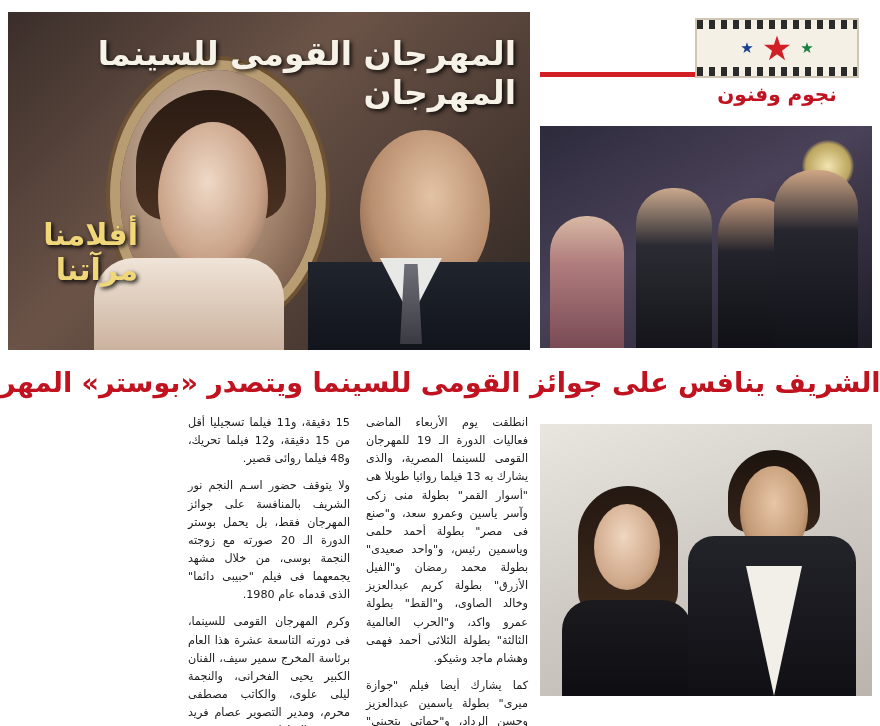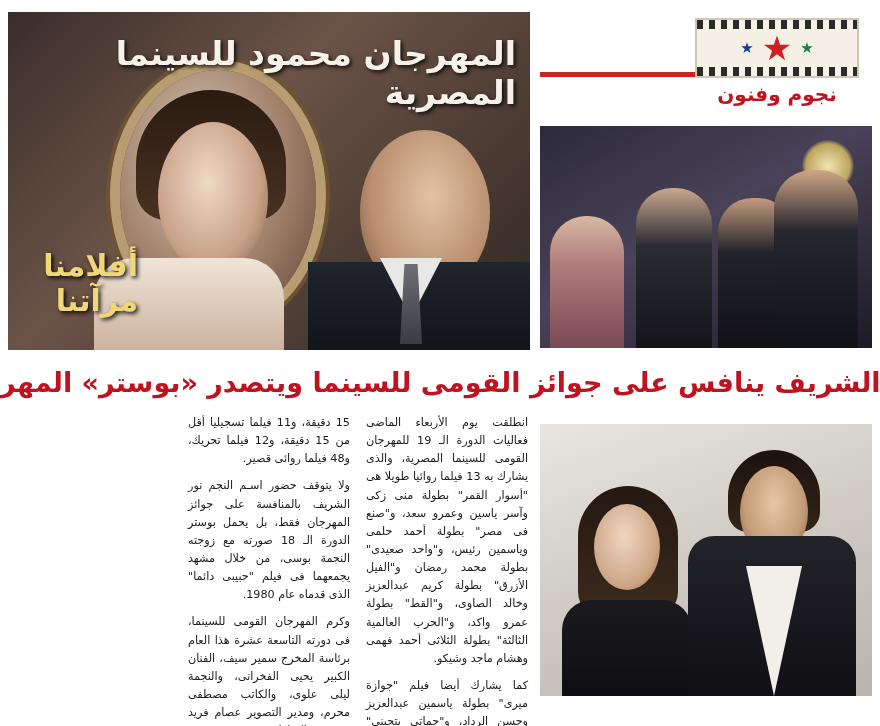--- a/index.html
+++ b/index.html
@@ -206,21 +206,20 @@
     top: 206px;
     width: 124px;
     text-align: right;
     direction: rtl;
     font-family: "DejaVu Sans", sans-serif;
     font-size: 30px;
     font-weight: bold;
     color: #f0d77a;
     text-shadow: 2px 2px 4px rgba(0,0,0,.9);
     line-height: 1.15;
-    margin-top: 31px;
   }
 
   
   .photo-top {
     position: absolute;
     left: 540px;
     top: 126px;
     width: 332px;
     height: 222px;
     background: linear-gradient(150deg, #2d2a3c 0%, #4a4258 45%, #1d1b26 100%);
@@ -439,21 +438,21 @@
 
   <div class="hero">
     <div class="mirror"></div>
     <div class="hair-left"></div>
     <div class="face-left"></div>
     <div class="body-left"></div>
     <div class="face-right"></div>
     <div class="suit"></div>
     <div class="shirt"></div>
     <div class="tie"></div>
-    <div class="hero-title">المهرجان محمود للسينما المصرية</div>
+    <div class="hero-title">المهرجان القومى للسينما المهرجان</div>
     <div class="hero-sub">أفلامنا مرآتنا</div>
   </div>
 
   <div class="photo-top">
     <div class="glow"></div>
     <div class="p1"></div>
     <div class="p2"></div>
     <div class="p3"></div>
     <div class="p4"></div>
   </div>
@@ -463,21 +462,21 @@
   </div>
 
   <div class="cols">
     <div class="col">
       <p>انطلقت يوم الأربعاء الماضى فعاليات الدورة الـ 19 للمهرجان القومى للسينما المصرية، والذى يشارك به 13 فيلما روائيا طويلا هى "أسوار القمر" بطولة منى زكى وآسر ياسين وعمرو سعد، و"صنع فى مصر" بطولة أحمد حلمى وياسمين رئيس، و"واحد صعيدى" بطولة محمد رمضان و"الفيل الأزرق" بطولة كريم عبدالعزيز وخالد الصاوى، و"القط" بطولة عمرو واكد، و"الحرب العالمية الثالثة" بطولة الثلاثى أحمد فهمى وهشام ماجد وشيكو.</p>
       <p>كما يشارك أيضا فيلم "جوازة ميرى" بطولة ياسمين عبدالعزيز وحسن الرداد، و"حماتى بتحبنى" بطولة حمادة هلال، و"الدساس" و"قبل الربيع" و"المؤاخذة" و"بتوقيت القاهرة" بطولة النجم الراحل نور الشريف و"ديكور" بطولة خالد أبوالنجا.</p>
 
     </div>
     <div class="col">
       <p>15 دقيقة، و11 فيلما تسجيليا أقل من 15 دقيقة، و12 فيلما تحريك، و48 فيلما روائى قصير.</p>
-      <p>ولا يتوقف حضور اسـم النجم نور الشريف بالمنافسة على جوائز المهرجان فقط، بل يحمل بوستر الدورة الـ 18 صورته مع زوجته النجمة بوسى، من خلال مشهد يجمعهما فى فيلم "حبيبى دائما" الذى قدماه عام 1980.</p>
+      <p>ولا يتوقف حضور اسـم النجم نور الشريف بالمنافسة على جوائز المهرجان فقط، بل يحمل بوستر الدورة الـ 20 صورته مع زوجته النجمة بوسى، من خلال مشهد يجمعهما فى فيلم "حبيبى دائما" الذى قدماه عام 1980.</p>
       <p>وكرم المهرجان القومى للسينما، فى دورته التاسعة عشرة هذا العام برئاسة المخرج سمير سيف، الفنان الكبير يحيى الفخرانى، والنجمة ليلى علوى، والكاتب مصطفى محرم، ومدير التصوير عصام فريد ومهندس المناظر محمود محسن.</p>
 
     </div>
   </div>
 
   <div class="photo-bottom">
     <div class="woman">
       <div class="hair"></div>
       <div class="face"></div>
       <div class="top"></div>

